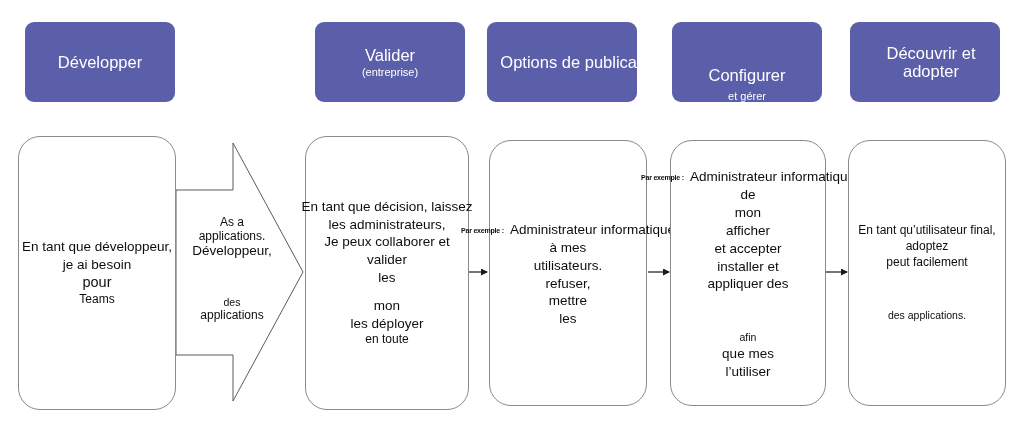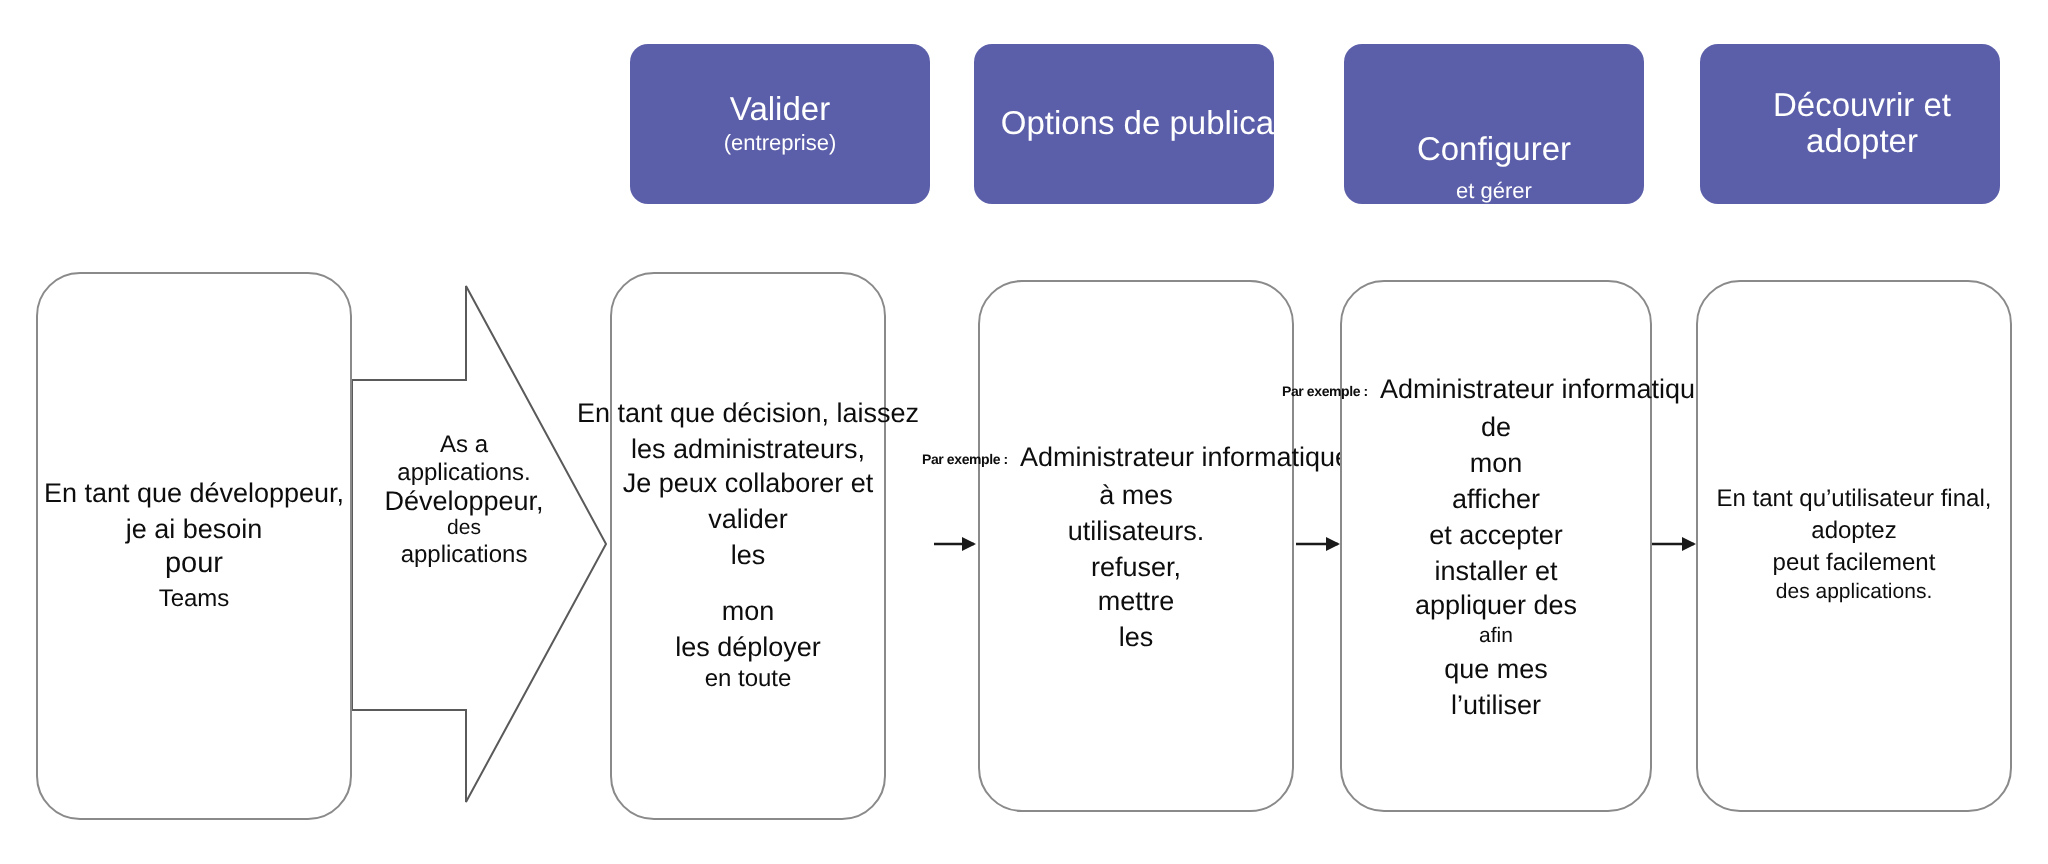--- a/index.html
+++ b/index.html
@@ -57,21 +57,21 @@
   .card .ln{
     display:block;
     white-space:nowrap;
     line-height:1.32;
     color:#0d0d0d;
   }
   .card .ln.gap{ height:10px; }
 
   
   .s-xs{ font-size:7px; font-weight:bold; letter-spacing:-0.2px;}
-  .s-sm{ font-size:10.5px; }
+  .s-sm{ font-size:10.5px;margin-top:38px; }
   .s-md{ font-size:12px; }
   .s-lg{ font-size:13.5px; }
   .s-xl{ font-size:14.5px; }
 
   .row-inline{
     display:flex;
     align-items:center;
     justify-content:center;
     white-space:nowrap;
   }
@@ -103,20 +103,23 @@
       <line x1="467" y1="272" x2="487" y2="272" stroke="#1a1a1a" stroke-width="1.2" marker-end="url(#ah)"></line>
     </g>
     <g>
       <line x1="648" y1="272" x2="669" y2="272" stroke="#1a1a1a" stroke-width="1.2" marker-end="url(#ah)"></line>
     </g>
     <g>
       <line x1="826" y1="272" x2="847" y2="272" stroke="#1a1a1a" stroke-width="1.2" marker-end="url(#ah)"></line>
     </g>
   </svg>
 
+  <div class="phase" style="left:25px;top:22px;width:150px;height:80px;">
+    <span class="t1">Développer</span>
+  </div>
 
   <div class="phase" style="left:315px;top:22px;width:150px;height:80px;">
     <span class="t1">Valider</span>
     <span class="t2">(entreprise)</span>
   </div>
 
   <div class="phase" style="left:487px;top:22px;width:150px;height:80px;">
     <span class="t1" style="position:absolute;left:-16px;right:-56px;text-align:center;">Options de publication</span>
   </div>
 
@@ -130,21 +133,21 @@
     <span class="t1">adopter</span>
   </div>
 
   <div class="card" style="left:18px;top:136px;width:158px;height:274px;" id="card-developpeur">
       <span class="ln s-lg">En tant que développeur,</span>
       <span class="ln s-lg">je ai besoin</span>
       <span class="ln s-xl">pour</span>
       <span class="ln s-md">Teams</span>
     </div>
 
-  <div class="card" style="left:305px;top:136px;width:138px;height:274px;align-items:center;" id="card-decision">
+  <div class="card" style="left:305px;top:136px;width:164px;height:274px;align-items:center;" id="card-decision">
       <span class="ln s-lg">En tant que décision, laissez</span>
       <span class="ln s-lg">les administrateurs,</span>
       <span class="ln s-lg">Je peux collaborer et</span>
       <span class="ln s-lg">valider</span>
       <span class="ln s-lg">les</span>
       <span class="ln gap"></span>
       <span class="ln s-lg">mon</span>
       <span class="ln s-lg">les déployer</span>
       <span class="ln s-md">en toute</span>
     </div>

